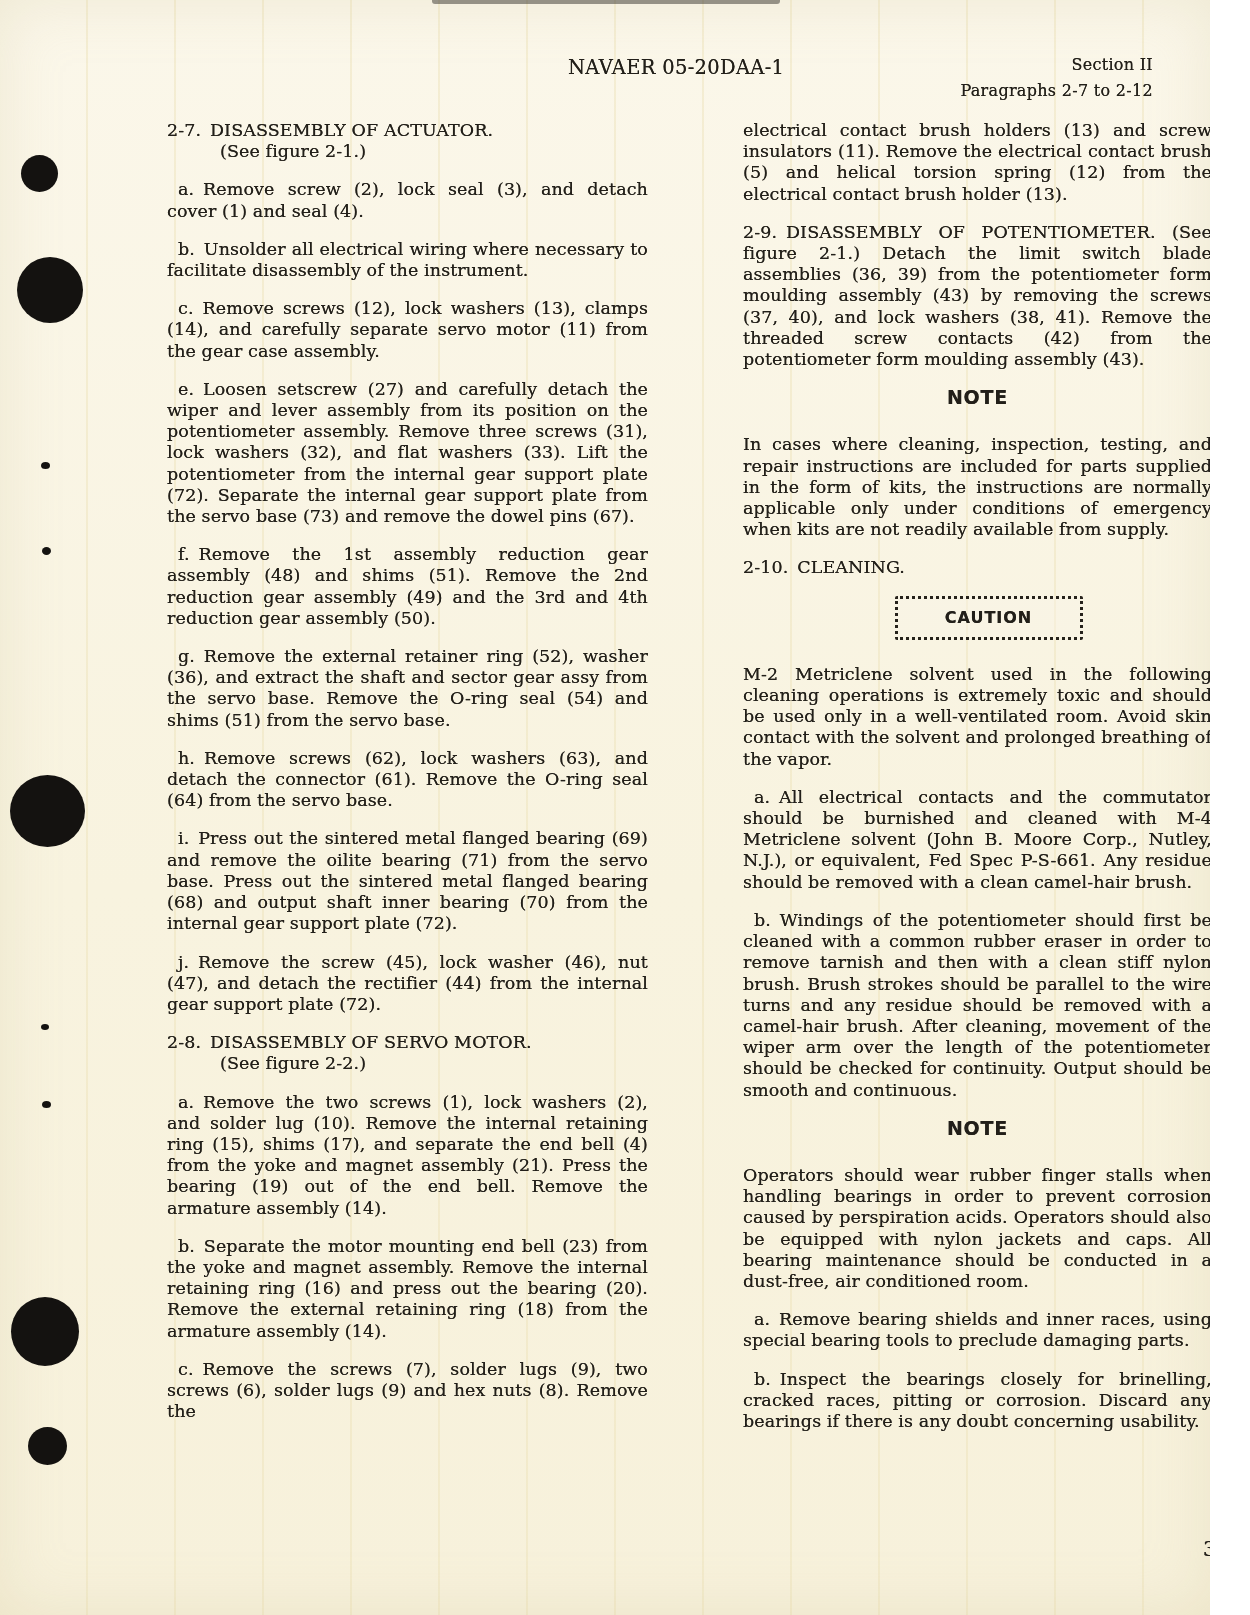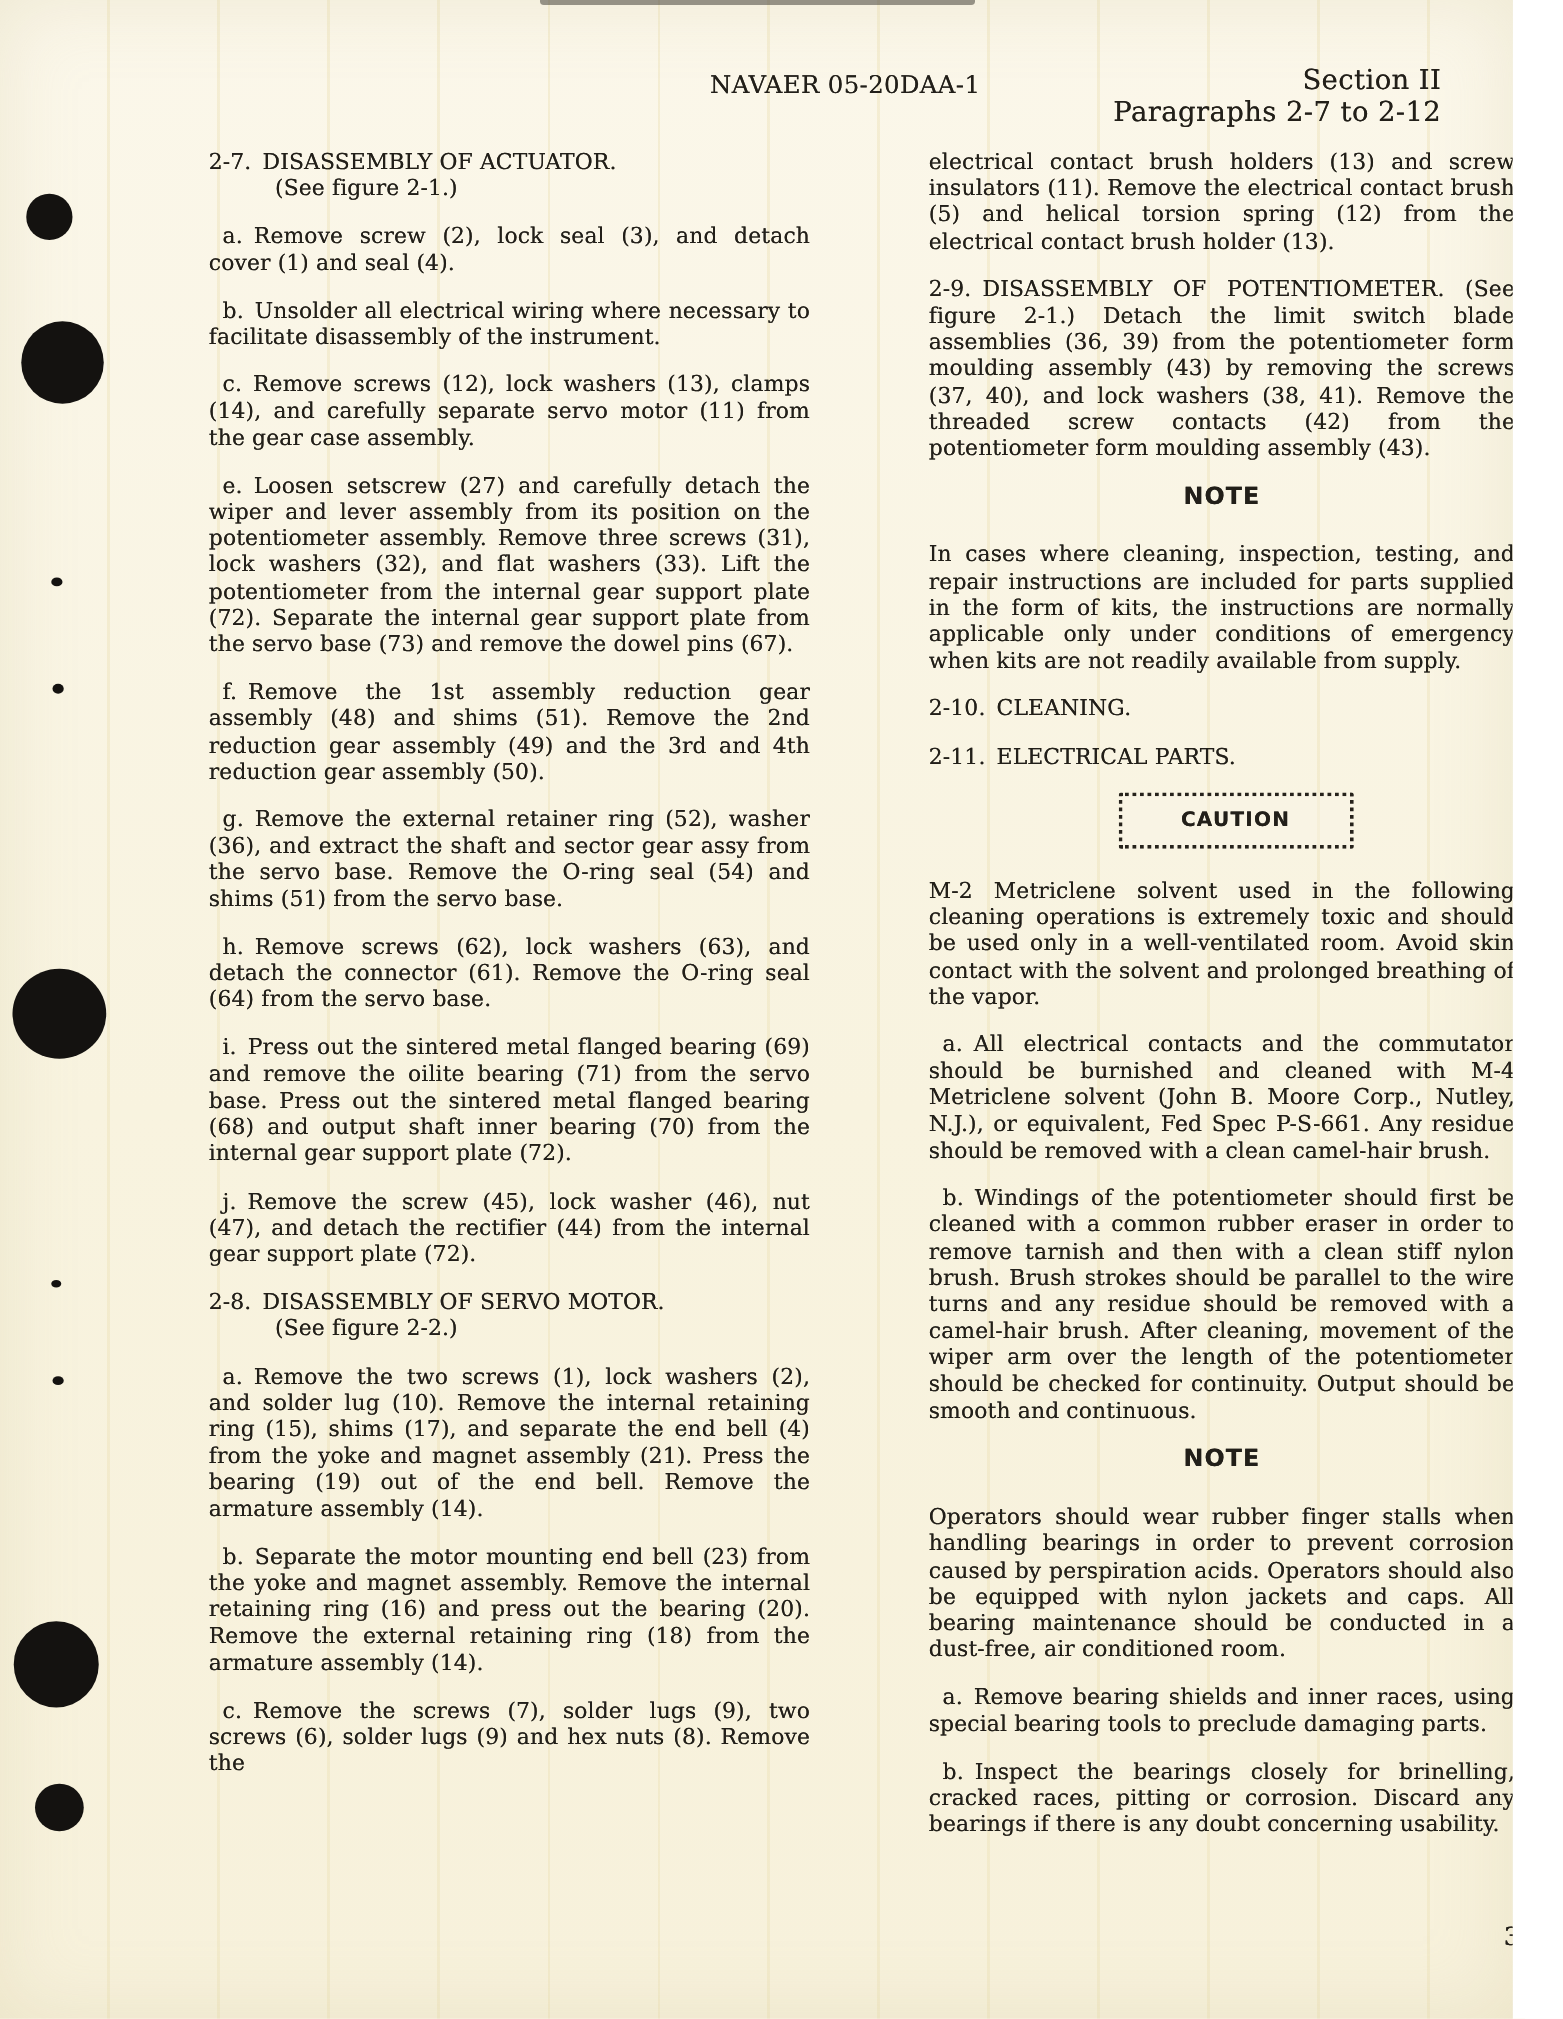--- a/index.html
+++ b/index.html
@@ -9,21 +9,21 @@
     color:#221f19;
     background-color:#f9f4e2;
     background-image:
       repeating-linear-gradient(90deg, transparent 0 86px, rgba(236,225,183,0.45) 86px 88px),
       linear-gradient(180deg,#fbf7ea 0%,#f8f3df 55%,#f7f1db 100%);
     box-shadow: inset 0 0 60px rgba(205,190,145,0.25);
   }
   .txt{ text-shadow:0 0 0.35px rgba(32,29,23,0.85); }
   
   .doc-id{position:absolute;top:56px;left:568px;font-size:19.5px;letter-spacing:0.3px;}
-  .header-right{position:absolute;top:52px;right:57px;text-align:right;font-size:22px;line-height:26px;letter-spacing:0.3px;}
+  .header-right{position:absolute;top:52px;right:57px;text-align:right;font-size:16px;line-height:26px;letter-spacing:0.3px;}
   
   .col{position:absolute;top:120px;font-size:17.5px;line-height:21.2px;letter-spacing:0.1px;}
   .col-left{left:167px;width:481px;}
   .col-right{left:743px;width:469px;}
   p.body{margin:0 0 17px 0;text-align:justify;text-indent:11px;}
   p.body.noindent{text-indent:0;}
   p.body.flush-last{text-align-last:justify;}
   p.hline{margin:0;text-align:left;}
   p.hsub{margin:0 0 17px 53px;text-align:left;}
   p.hsolo{margin:0 0 17px 0;text-align:left;}
@@ -82,21 +82,20 @@
     <p class="body">b. Separate the motor mounting end bell (23) from the yoke and magnet assembly.  Remove the internal retaining ring (16) and press out the bearing (20).  Remove the external retaining ring (18) from the armature assembly (14).</p>
     <p class="body flush-last">c. Remove the screws (7), solder lugs (9), two screws (6), solder lugs (9) and hex nuts (8).  Remove the</p>
   </div>
 
   <div class="col col-right txt">
     <p class="body noindent">electrical contact brush holders (13) and screw insulators (11).  Remove the electrical contact brush (5) and helical torsion spring (12) from the electrical contact brush holder (13).</p>
     <p class="body noindent">2-9. DISASSEMBLY OF POTENTIOMETER.  (See figure 2-1.)  Detach the limit switch blade assemblies (36, 39) from the potentiometer form moulding assembly (43) by removing the screws (37, 40), and lock washers (38, 41).  Remove the threaded screw contacts (42) from the potentiometer form moulding assembly (43).</p>
     <div class="note-label">NOTE</div>
     <p class="body noindent note-body">In cases where cleaning, inspection, testing, and repair instructions are included for parts supplied in the form of kits, the instructions are normally applicable only under conditions of emergency when kits are not readily available from supply.</p>
     <p class="hsolo">2-10. CLEANING.</p>
-    <p class="hsolo">2-11. ELECTRICAL PARTS.</p>
     <div class="caution-box">
       <span class="caution-text">CAUTION</span>
     </div>
     <p class="body noindent note-body">M-2 Metriclene solvent used in the following cleaning operations is extremely toxic and should be used only in a well-ventilated room.  Avoid skin contact with the solvent and prolonged breathing of the vapor.</p>
     <p class="body">a. All electrical contacts and the commutator should be burnished and cleaned with M-4 Metriclene solvent (John B. Moore Corp., Nutley, N.J.), or equivalent, Fed Spec P-S-661.  Any residue should be removed with a clean camel-hair brush.</p>
     <p class="body">b. Windings of the potentiometer should first be cleaned with a common rubber eraser in order to remove tarnish and then with a clean stiff nylon brush.  Brush strokes should be parallel to the wire turns and any residue should be removed with a camel-hair brush.  After cleaning, movement of the wiper arm over the length of the potentiometer should be checked for continuity.  Output should be smooth and continuous.</p>
     <div class="note-label">NOTE</div>
     <p class="body noindent note-body">Operators should wear rubber finger stalls when handling bearings in order to prevent corrosion caused by perspiration acids.   Operators should also be equipped with nylon jackets and caps.  All bearing maintenance should be conducted in a dust-free, air conditioned room.</p>
     <p class="body">a. Remove bearing shields and inner races, using special bearing tools to preclude damaging parts.</p>
     <p class="body">b. Inspect the bearings closely for brinelling, cracked races, pitting or corrosion.  Discard any bearings if there is any doubt concerning usability.</p>

